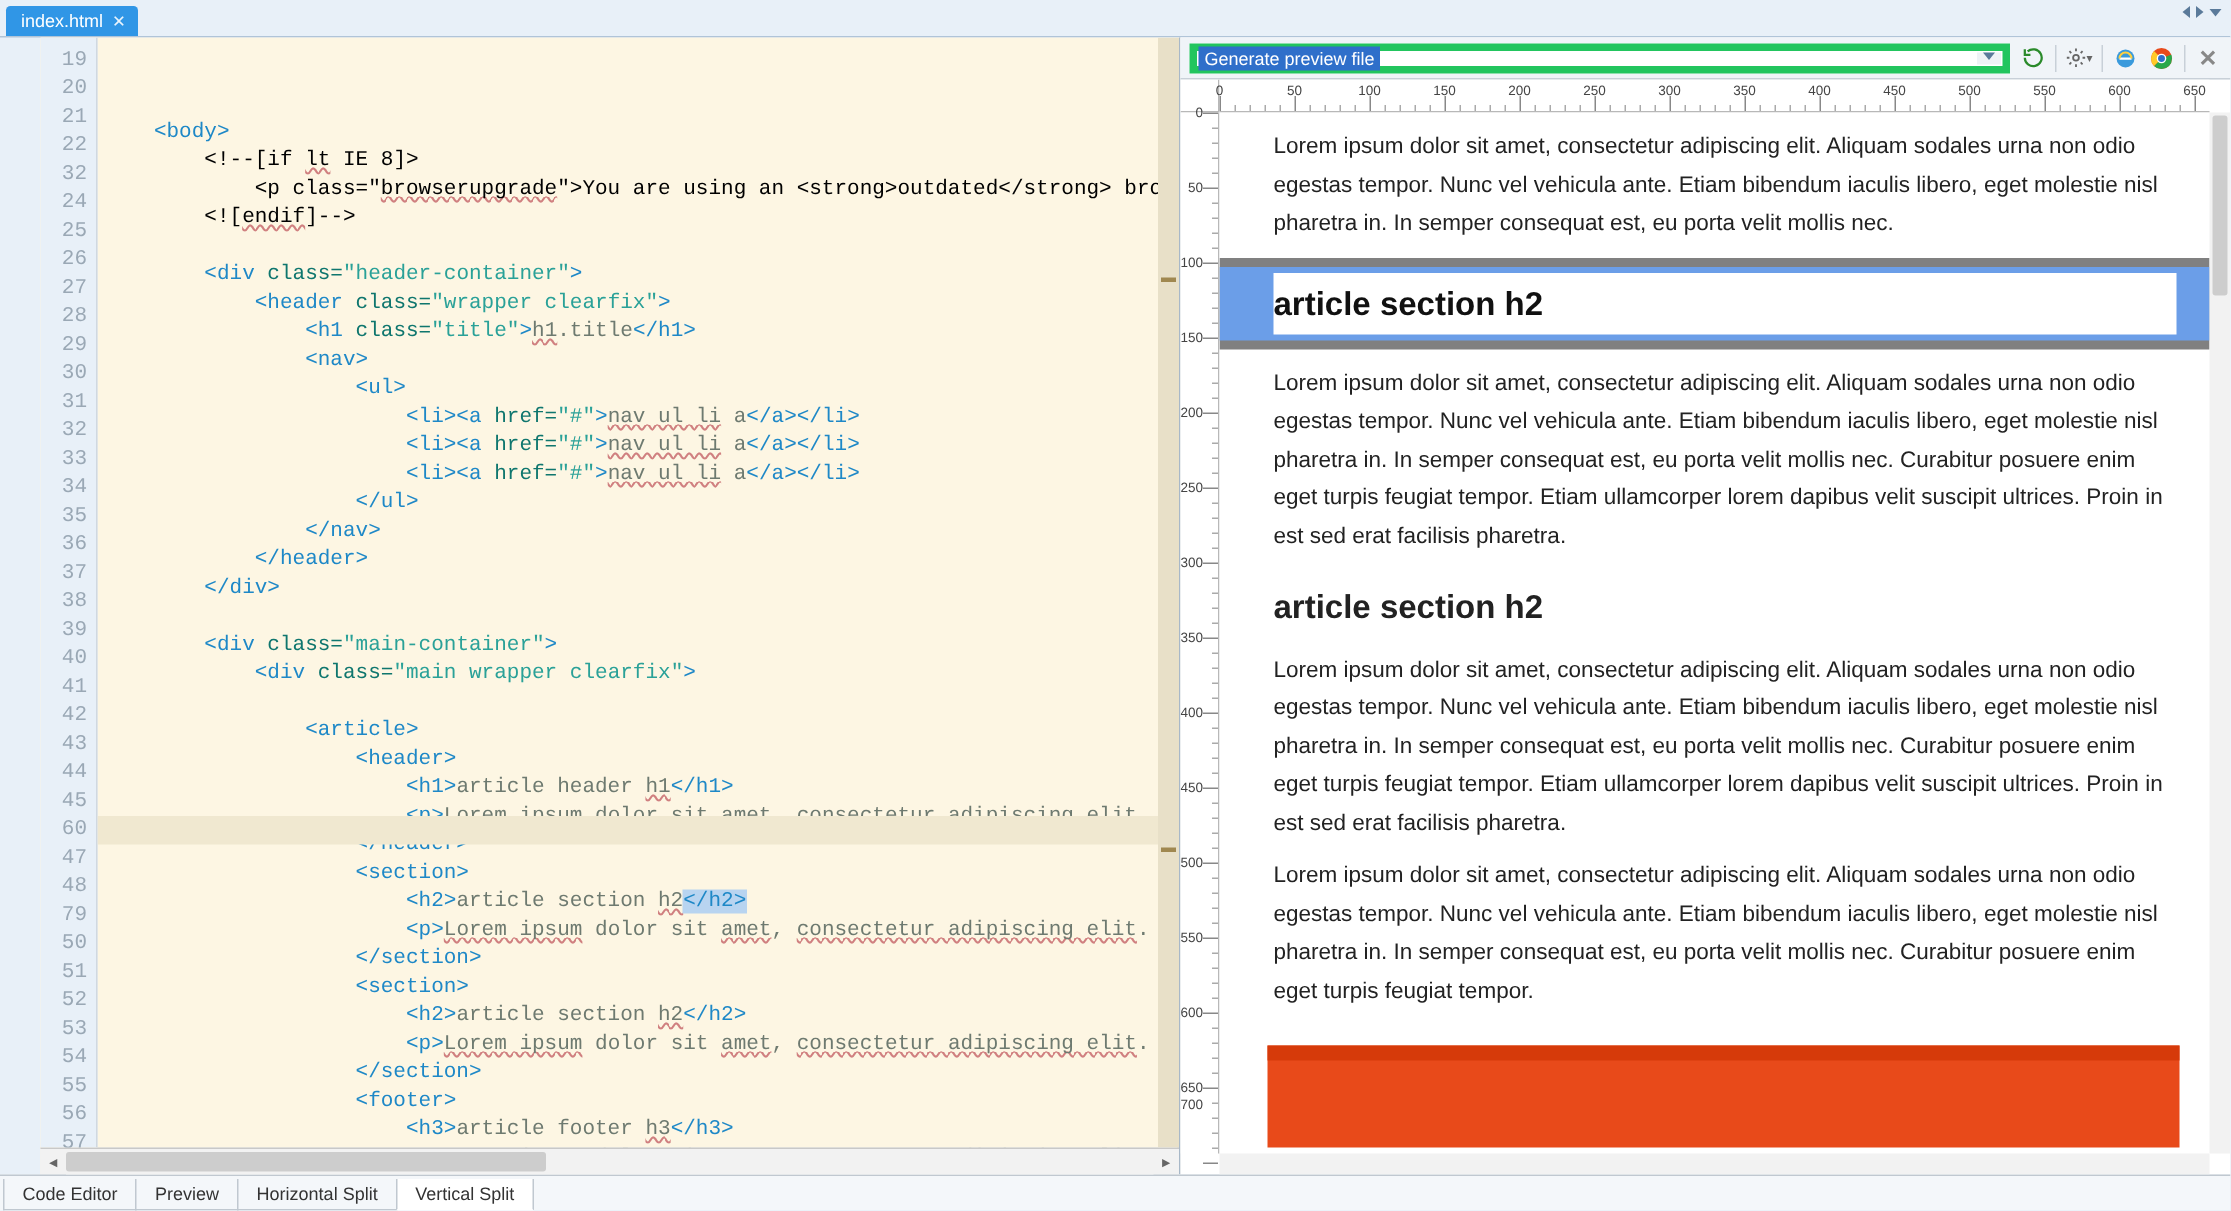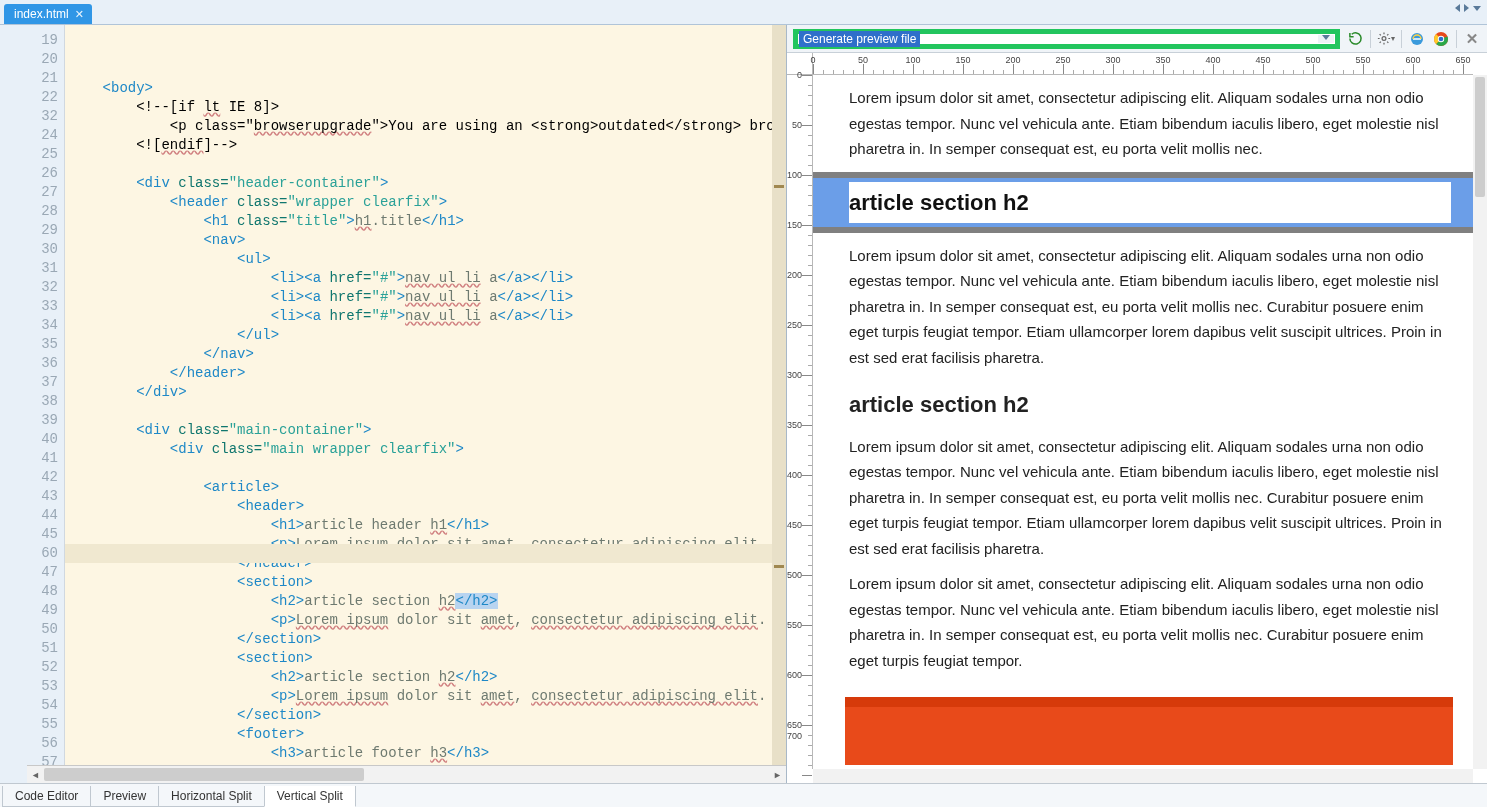--- a/index.html
+++ b/index.html
@@ -271,21 +271,21 @@
           <div>39</div>
           <div>40</div>
           <div>41</div>
           <div>42</div>
           <div>43</div>
           <div>44</div>
           <div>45</div>
           <div>60</div>
           <div>47</div>
           <div>48</div>
-          <div>49</div>
+          <div>79</div>
           <div>50</div>
           <div>51</div>
           <div>52</div>
           <div>53</div>
           <div>54</div>
           <div>55</div>
           <div>56</div>
           <div>57</div>
         </div>
       <div class="code" id="code"><div class="hl" style="top: 519px;"></div>

